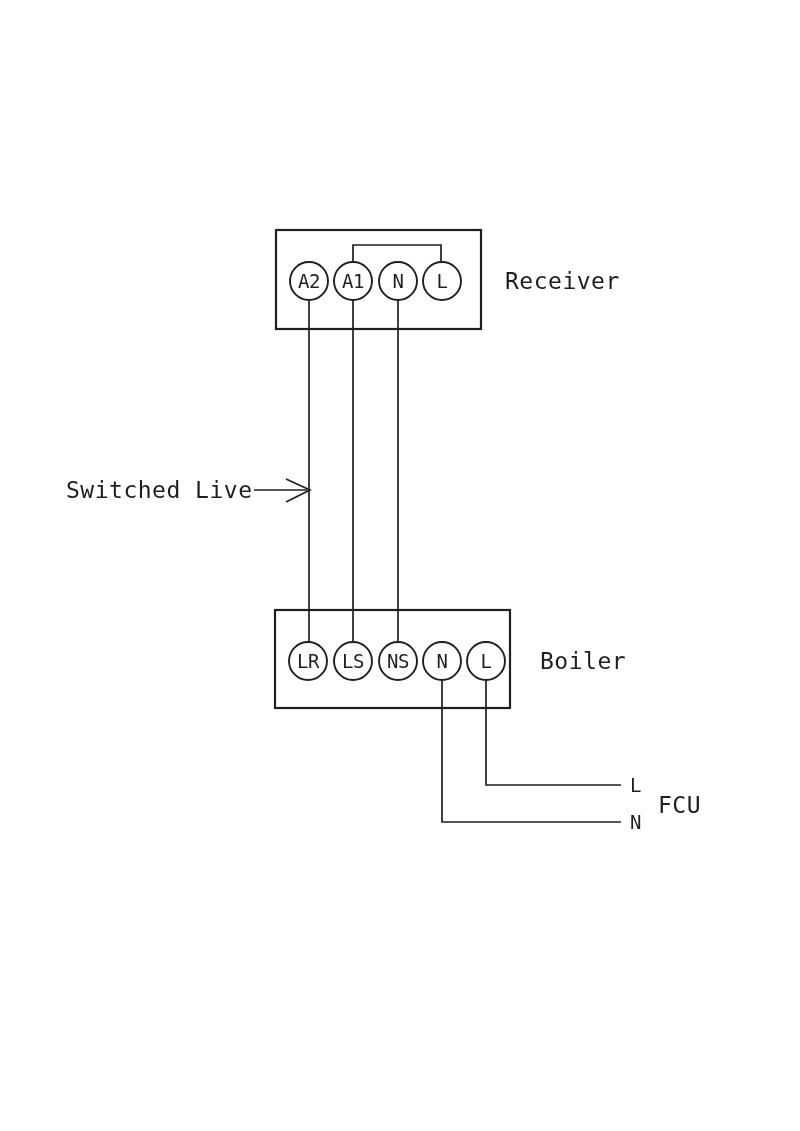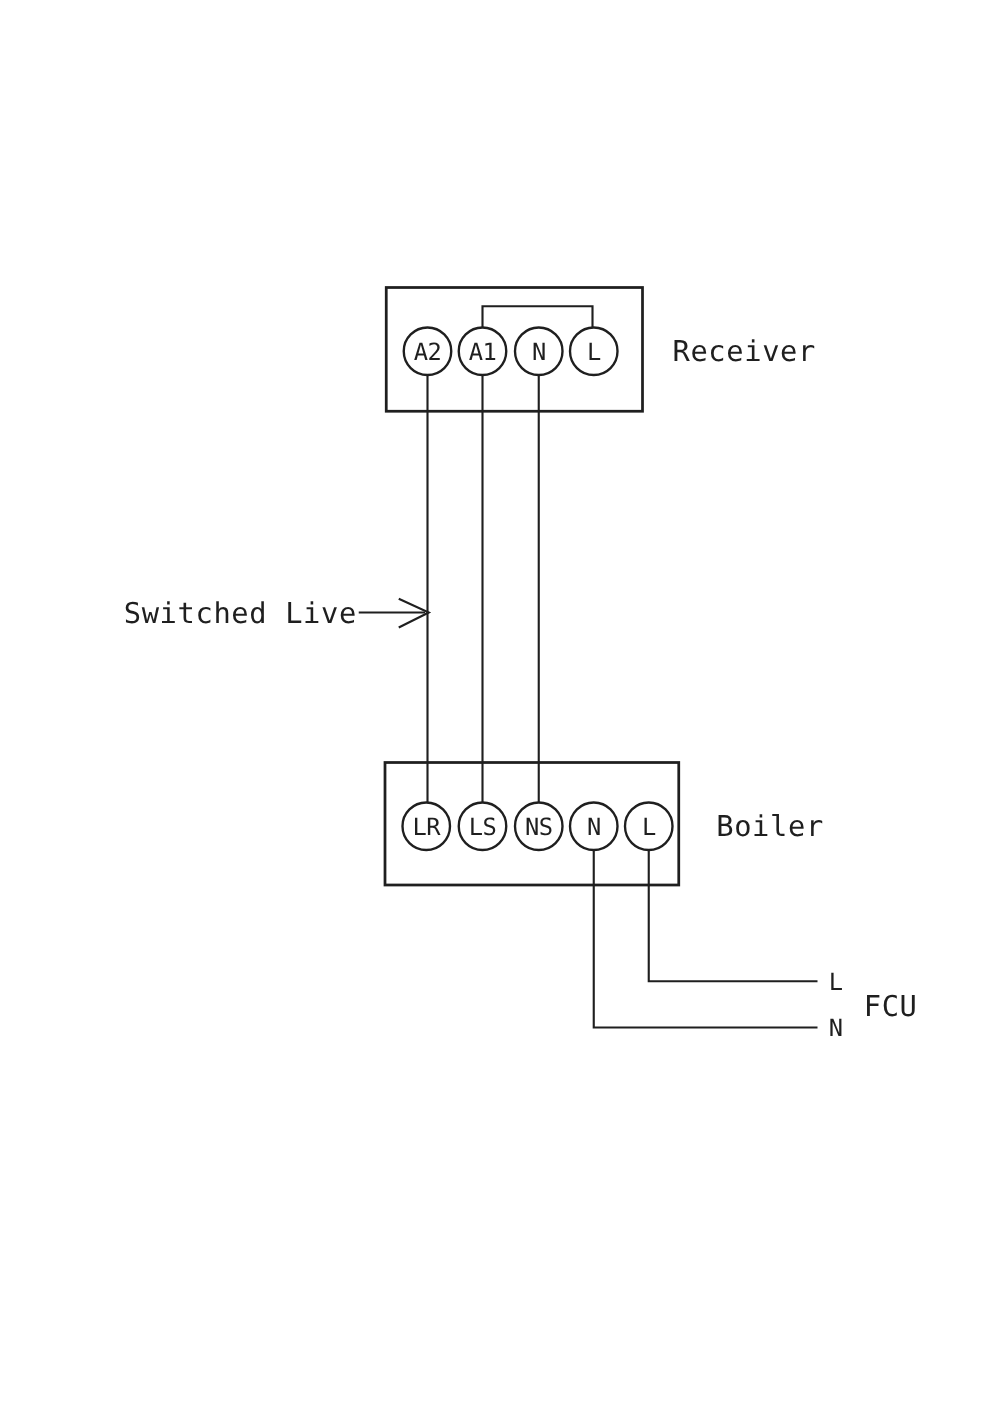--- a/index.html
+++ b/index.html
@@ -6,21 +6,20 @@
     margin: 0;
     padding: 0;
     background: #ffffff;
   }
   .page {
     position: relative;
     width: 757px;
     height: 1131px;
     background: #ffffff;
     overflow: hidden;
-    padding-left: 33px;
   }
   svg { display: block; }
   .box {
     fill: none;
     stroke: #1f1f1f;
     stroke-width: 2.2;
   }
   .terminal {
     fill: #ffffff;
     stroke: #1f1f1f;

